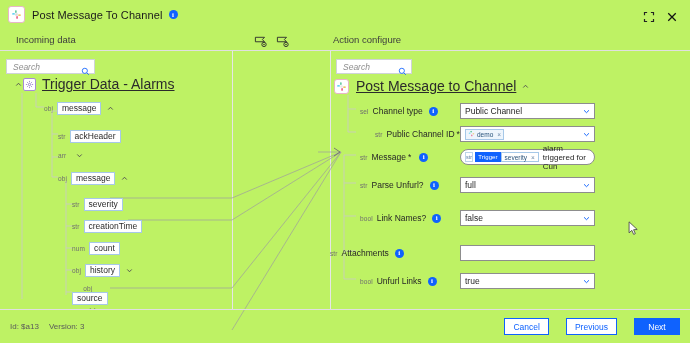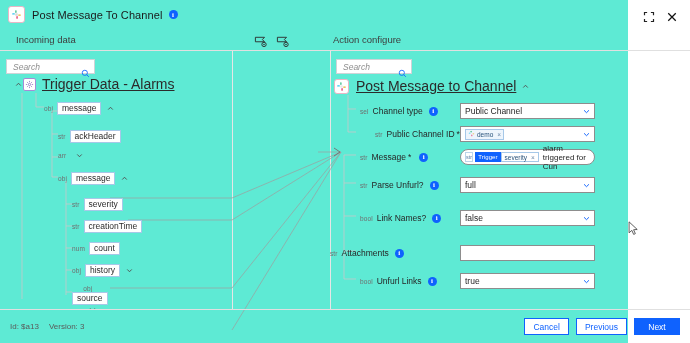--- a/index.html
+++ b/index.html
@@ -5,22 +5,22 @@
   * { box-sizing: border-box; }
   html, body {
     margin: 0; padding: 0;
     width: 690px; height: 343px;
     background: #ffffff;
     font-family: "Liberation Sans", sans-serif;
     overflow: hidden;
   }
   #app {
     position: relative;
-    width: 628px; height: 343px;
-    background: #5eead4;
+    width: 690px; height: 343px;
+    background: #bef264;
   }
 
   
   .titlebar {
     position: absolute; left: 0; top: 0; width: 690px; height: 29px;
     display: flex; align-items: center;
     padding: 0 8px;
   }
   .app-logo {
     width: 17px; height: 17px; flex: 0 0 auto;
@@ -73,21 +73,21 @@
   .panel {
     position: absolute; top: 51px; height: 258px;
     overflow: hidden;
   }
   .panel-left  { left: 0;   width: 232px; }
   .panel-right { left: 330px; width: 360px; }
 
   .searchbox {
     position: absolute; top: 8px; height: 15px;
     border: 1px solid #cfd3d7; background: #fff;
-    display: flex; align-items: flex-end;
+    display: flex; align-items: center;
     padding: 0 4px;
   }
   .sb-left  { left: 6px; width: 89px; }
   .sb-right { left: 6px; width: 76px; }
   .searchbox input {
     border: 0; outline: 0; width: 100%;
     font-size: 8.5px; color: #525252;
     font-family: "Liberation Sans", sans-serif;
     font-style: italic;
     background: transparent;
@@ -182,21 +182,21 @@
   
   .connectors { position: absolute; left: 0; top: 0; width: 690px; height: 343px; pointer-events: none; }
 
   
   .footer {
     position: absolute; left: 0; bottom: 0; width: 690px; height: 34px;
     border-top: 1px solid #e0e0e0;
     display: flex; align-items: center; padding: 0 10px;
   }
   .meta { font-size: 8px; color: #5a5a5a; display: flex; gap: 10px; }
-  .btns { margin-left: auto; display: flex; gap: 7px; align-items: center; }
+  .btns { margin-left: auto; display: flex; gap: 17px; align-items: center; }
   .btn {
     height: 17px; min-width: 41px; padding: 0 8px;
     font-size: 8.5px; display: inline-flex; align-items: center; justify-content: center;
     border: 1px solid #0f62fe; background: #fff; color: #0f62fe; cursor: pointer;
   }
   .btn.primary { background: #0f62fe; color: #fff; border-color: #0f62fe; min-width: 46px; }
 
   
   .cursor { position: absolute; width: 11px; height: 15px; pointer-events: none; }
 </style>

